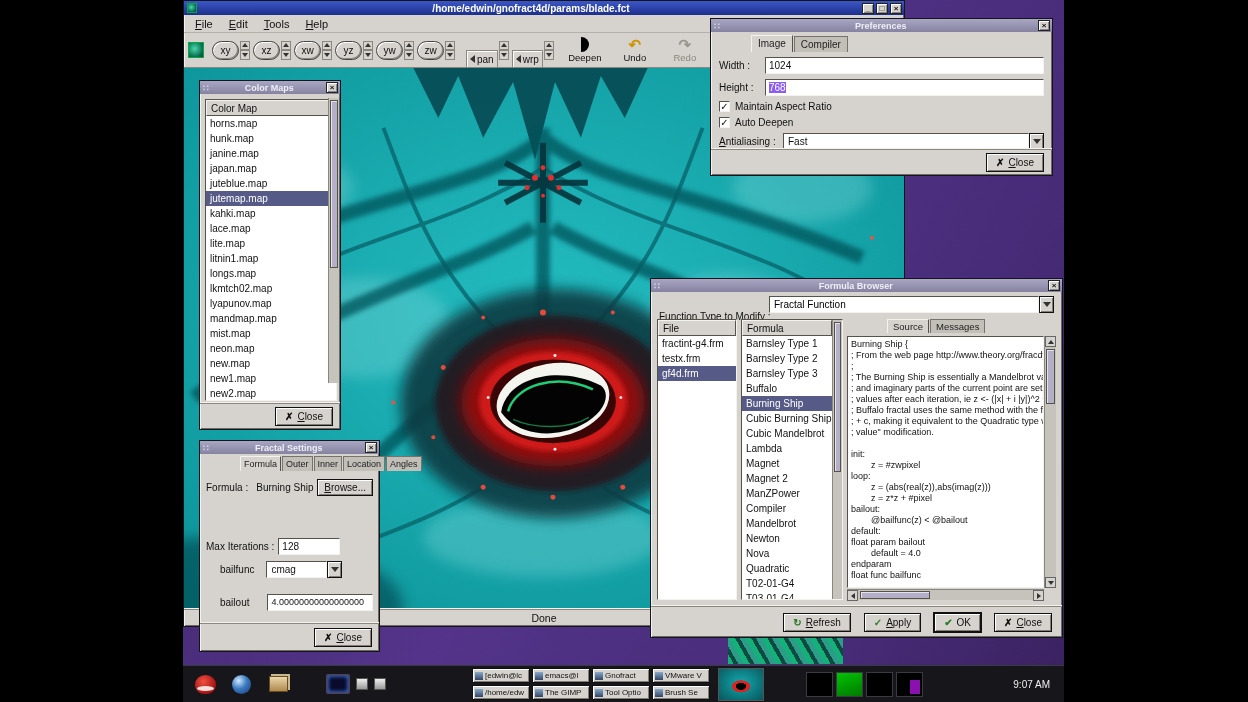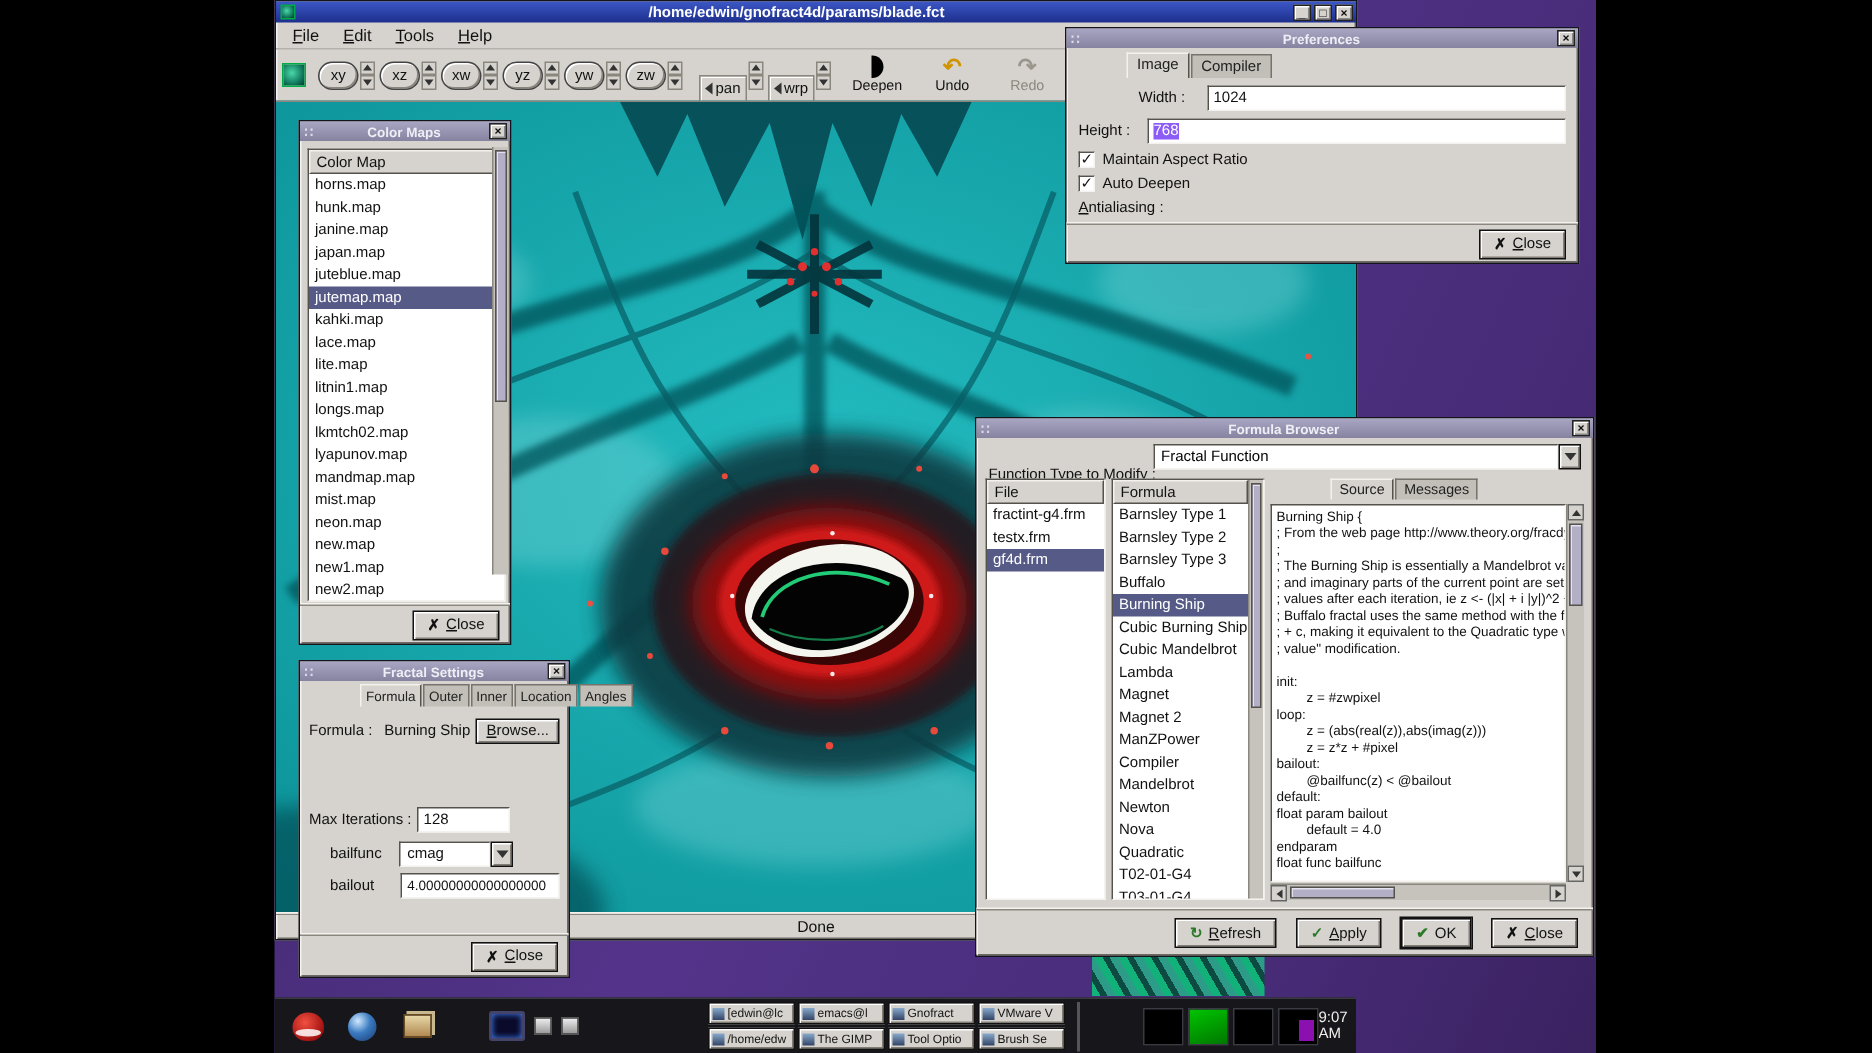--- a/index.html
+++ b/index.html
@@ -119,21 +119,21 @@
   #fb-formula-pane { left:90px; width:102px; }
   #fb-source-pane { left:196px; width:209px; }
   #fb-source-tabs .tab { font-size:9.5px; padding:1px 5px; }
   #fb-src-text { position:absolute; left:0; top:17px; right:12px; bottom:12px; background:#fff;
     border:1px solid; border-color:#55524c #f4f2ee #f4f2ee #55524c; overflow:hidden; }
   #fb-src-text pre { font-family:"Liberation Sans",sans-serif; font-size:9px; line-height:11px; padding:2px 3px; white-space:pre; color:#111; }
   #fb-footer { position:absolute; left:0; right:0; bottom:0; height:31px; border-top:1px solid #8a877f;
     box-shadow:0 -1px 0 #f4f2ee; display:flex; align-items:center; justify-content:flex-end; gap:13px; padding-right:10px; }
 
   
-  #taskbar { position:absolute; left:0; top:665px; width:721px; height:37px; background:#17171b;
+  #taskbar { position:absolute; left:0; top:665px; width:881px; height:37px; background:#17171b;
     display:flex; align-items:center; z-index:60; border-top:1px solid #3a3a42; }
   .tb-icon { flex:none; }
   #redhat-icon { width:21px; height:19px; margin-left:12px; background:radial-gradient(circle at 40% 35%,#f05040,#a00f0f 75%);
     border-radius:50% 50% 46% 46%; position:relative; }
   #redhat-icon::after { content:""; position:absolute; left:2px; bottom:3px; width:17px; height:5px;
     background:#fff; border-radius:50%; opacity:.85; }
   #globe-icon { width:19px; height:19px; margin-left:16px; border-radius:50%;
     background:radial-gradient(circle at 35% 30%,#cfe8ff,#3a7ac0 45%,#1a3a70); }
   #apps-icon { width:19px; height:16px; margin-left:18px; background:linear-gradient(#e8d8a8,#b08850);
     border:1px solid #6a4a20; box-shadow:2px -2px 0 #c8b890; }
@@ -473,21 +473,21 @@
     </div>
     <div class="fs-row" style="margin-top:6px;">
       <span style="margin-left:14px;">bailfunc</span>
       <span class="combo" style="width:76px;margin-left:12px;">
         <span class="ctext">cmag</span>
         <span class="cbtn">
             <span class="tri-dn"></span>
           </span>
       </span>
     </div>
-    <div class="fs-row" style="margin-top:4px;justify-content:center;">
+    <div class="fs-row" style="margin-top:16px;justify-content:center;">
       <span style="margin-left:14px;">bailout</span>
       <span class="entry" style="width:108px;margin-left:18px;font-size:9px;">4.00000000000000000</span>
     </div>
     <div id="fs-footer">
       <button class="btn">
         <span class="bicon">✗</span>
         <span class="mn">Close</span>
       </button>
     </div>
   </div>
@@ -497,41 +497,47 @@
       <span class="grip">∷</span>
       <span class="ttl">Preferences</span>
       <span class="dlg-x">×</span>
     </div>
     <div class="tabs" style="margin-top:3px;">
 
     <span class="tab selected">Image</span>
         <span class="tab">Compiler</span>
       </div>
     <div class="pref-row">
-      <span style="width:46px;margin-left:40px;">Width :</span>
+      <span style="width:46px;">Width :</span>
       <span class="entry" style="flex:1;">1024</span>
     </div>
     <div class="pref-row">
       <span style="width:46px;">Height :</span>
       <span class="entry" style="flex:1;"><span class="txtsel">768</span></span>
     </div>
     <div class="pref-row" style="gap:5px;">
       <span class="cb">
           <span>✓</span>
         </span>
       <span>Maintain Aspect Ratio</span>
     </div>
     <div class="pref-row" style="gap:5px;">
       <span class="cb">
           <span>✓</span>
         </span>
       <span>Auto Deepen</span>
     </div>
     <div class="pref-row">
       <span class="mn" style="width:64px;">Antialiasing :</span>
+      <span class="combo" style="flex:1;">
+        <span class="ctext">Fast</span>
+        <span class="cbtn">
+            <span class="tri-dn"></span>
+          </span>
+      </span>
     </div>
     <div id="pref-footer">
       <button class="btn">
         <span class="bicon">✗</span>
         <span class="mn">Close</span>
       </button>
     </div>
   </div>
 
   <div class="w95" id="formula-browser">

